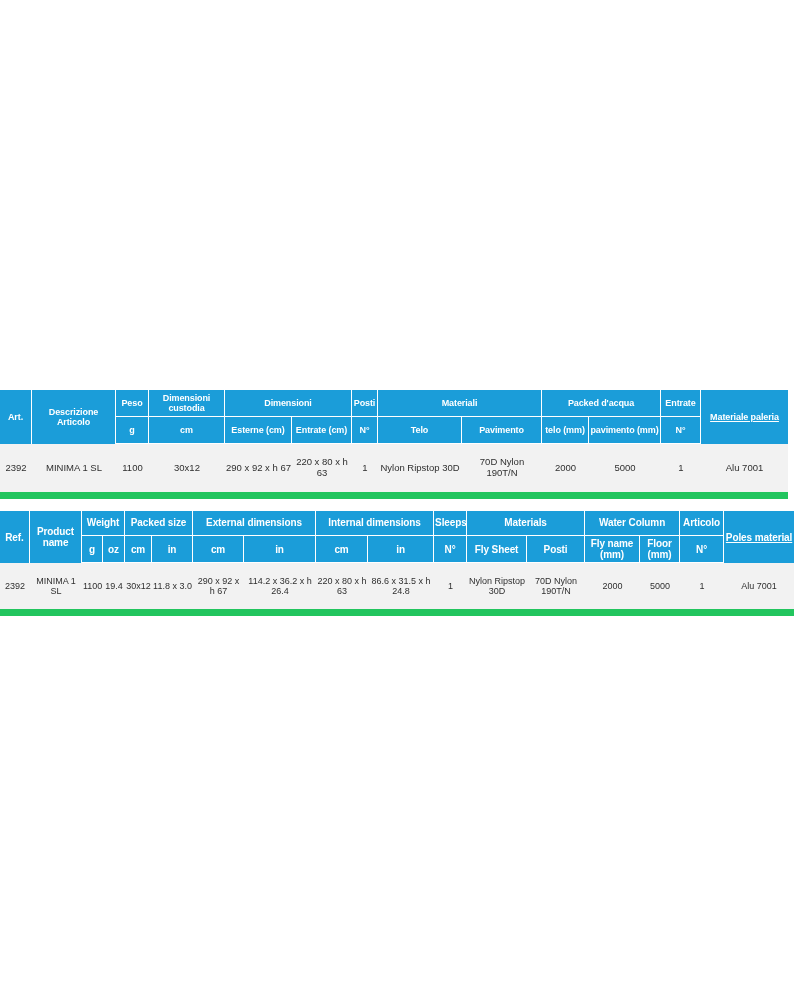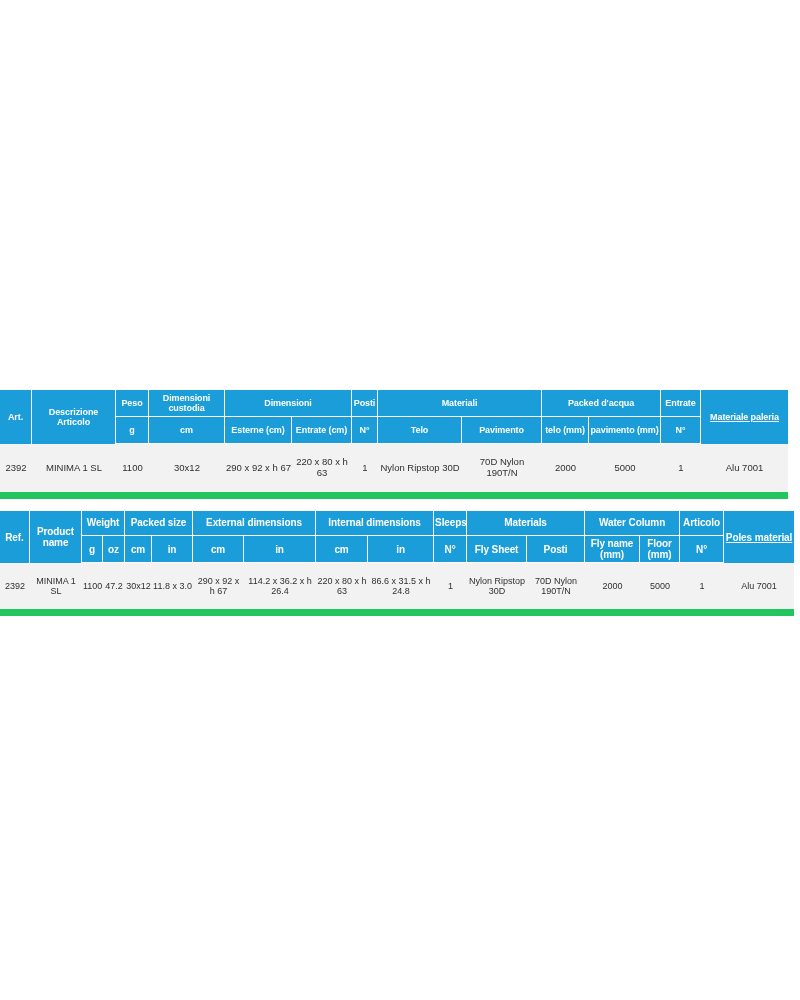--- a/index.html
+++ b/index.html
@@ -185,21 +185,21 @@
       <th>Fly name (mm)</th>
       <th>Floor (mm)</th>
       <th>N°</th>
     </tr>
   </thead>
   <tbody>
     <tr class="data-row">
       <td>2392</td>
       <td class="tight">MINIMA 1 SL</td>
       <td>1100</td>
-      <td>47.2</td>
+      <td>19.4</td>
       <td>30x12</td>
       <td class="tight">11.8 x 3.0</td>
       <td class="tight">290 x 92 x h 67</td>
       <td class="tight">114.2 x 36.2 x h 26.4</td>
       <td class="tight">220 x 80 x h 63</td>
       <td class="tight">86.6 x 31.5 x h 24.8</td>
       <td>1</td>
       <td class="tight">Nylon Ripstop 30D</td>
       <td class="tight">70D Nylon 190T/N</td>
       <td>2000</td>

